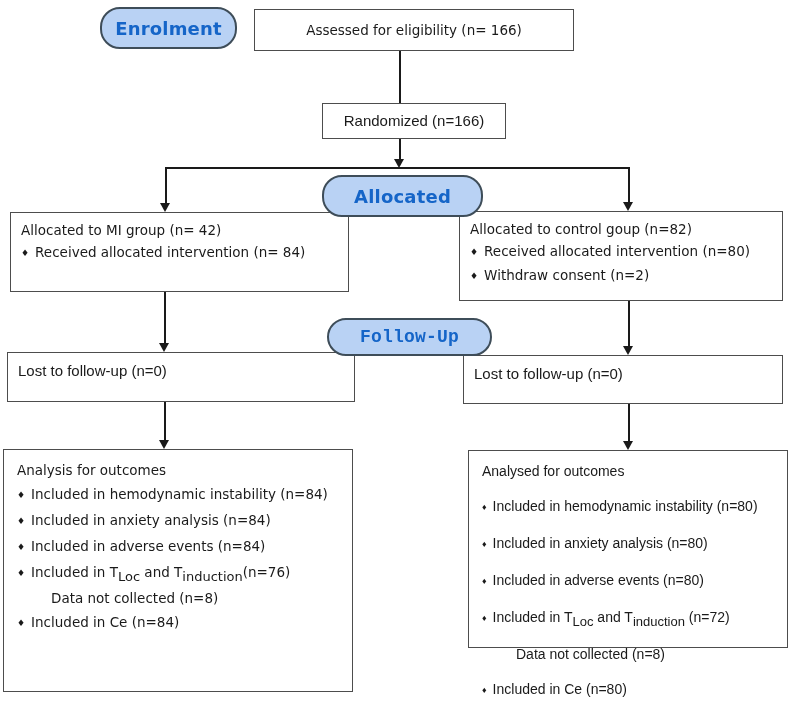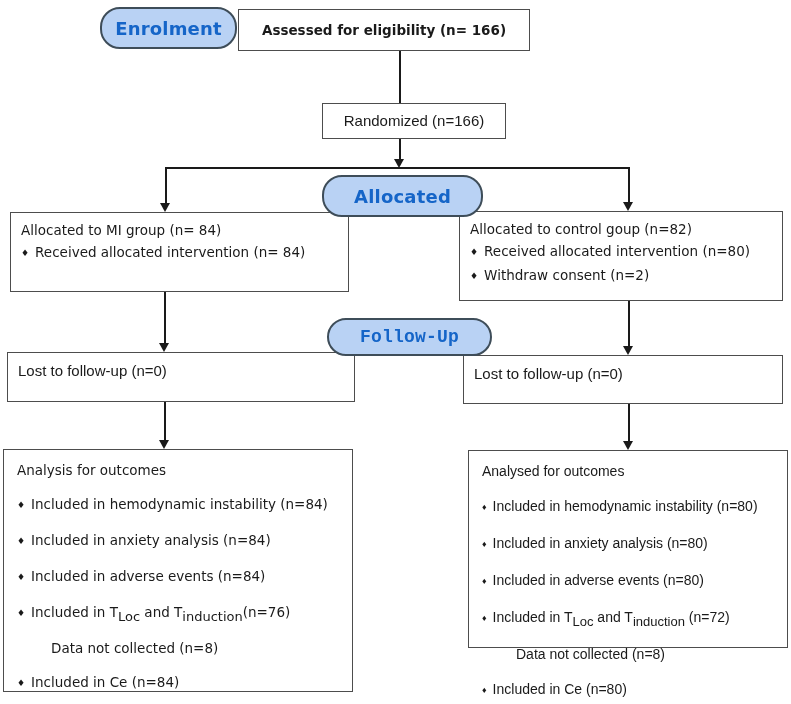--- a/index.html
+++ b/index.html
@@ -31,21 +31,21 @@
   .arrow-down{
     position:absolute;width:0;height:0;z-index:1;
     border-left:5px solid transparent;border-right:5px solid transparent;
     border-top:9px solid var(--line,#1a1a1a);
   }
   
   .line{white-space:nowrap;}
   .alloc-body .line{margin-top:2px;}
   .an-body{padding:10px 13px 0 13px;}
   .an-body .title{line-height:20px;}
-  .an-body .line{margin-top:14px;line-height:20px;}
+  .an-body .line{margin-top:4px;line-height:20px;}
   .an-body.right .line{margin-top:15px;}
   .line.indent{margin-left:34px;}
   .bullet{font-size:9px;margin-right:6px;position:relative;top:-1px;}
   sub{font-size:13px;line-height:0;}
 </style>
 </head>
 <body>
 
 <div class="canvas" style="--stage_fill: #b9d2f4; --stage_border: #3e4d59; --stage_text: #1565c8; --box_border: #4d4d4d; --line: #1a1a1a; --text: #1a1a1a;">
 
@@ -66,30 +66,30 @@
   <div class="arrow-down" style="left:623px;top:346px;"></div>
 
   <div class="vline" style="left:164px;top:402px;height:38px;"></div>
   <div class="arrow-down" style="left:159px;top:440px;"></div>
   <div class="vline" style="left:628px;top:404px;height:37px;"></div>
   <div class="arrow-down" style="left:623px;top:441px;"></div>
 
   <div class="stage" style="left:100px;top:7px;width:137px;height:42px;">
     <span>Enrolment</span>
   </div>
-  <div class="box center" style="left:238px;top:9px;width:292px;height:42px;z-index:2;font-weight:bold;">
+  <div class="box center" style="left:254px;top:9px;width:320px;height:42px;z-index:2;">
     <span>Assessed for eligibility (n= 166)</span>
   </div>
 
   <div class="box center arial" style="left:322px;top:103px;width:184px;height:36px;z-index:2;">
     <span>Randomized (n=166)</span>
   </div>
 
   <div class="box pad" style="left:10px;top:212px;width:339px;height:80px;z-index:2;">
-    <div class="line">Allocated to MI group (n= 84)</div>
+    <div class="line">Allocated to MI group (n= 42)</div>
     <div class="alloc-body">
         <div class="line"><span class="bullet">♦</span>Received allocated intervention (n= 84)</div>
       </div>
   </div>
   <div class="box pad" style="left:459px;top:211px;width:324px;height:90px;z-index:2;">
     <div class="line">Allocated to control goup (n=82)</div>
     <div class="alloc-body">
         <div class="line"><span class="bullet">♦</span>Received allocated intervention (n=80)</div>
         <div class="line"><span class="bullet">♦</span>Withdraw consent (n=2)</div>
       </div>

